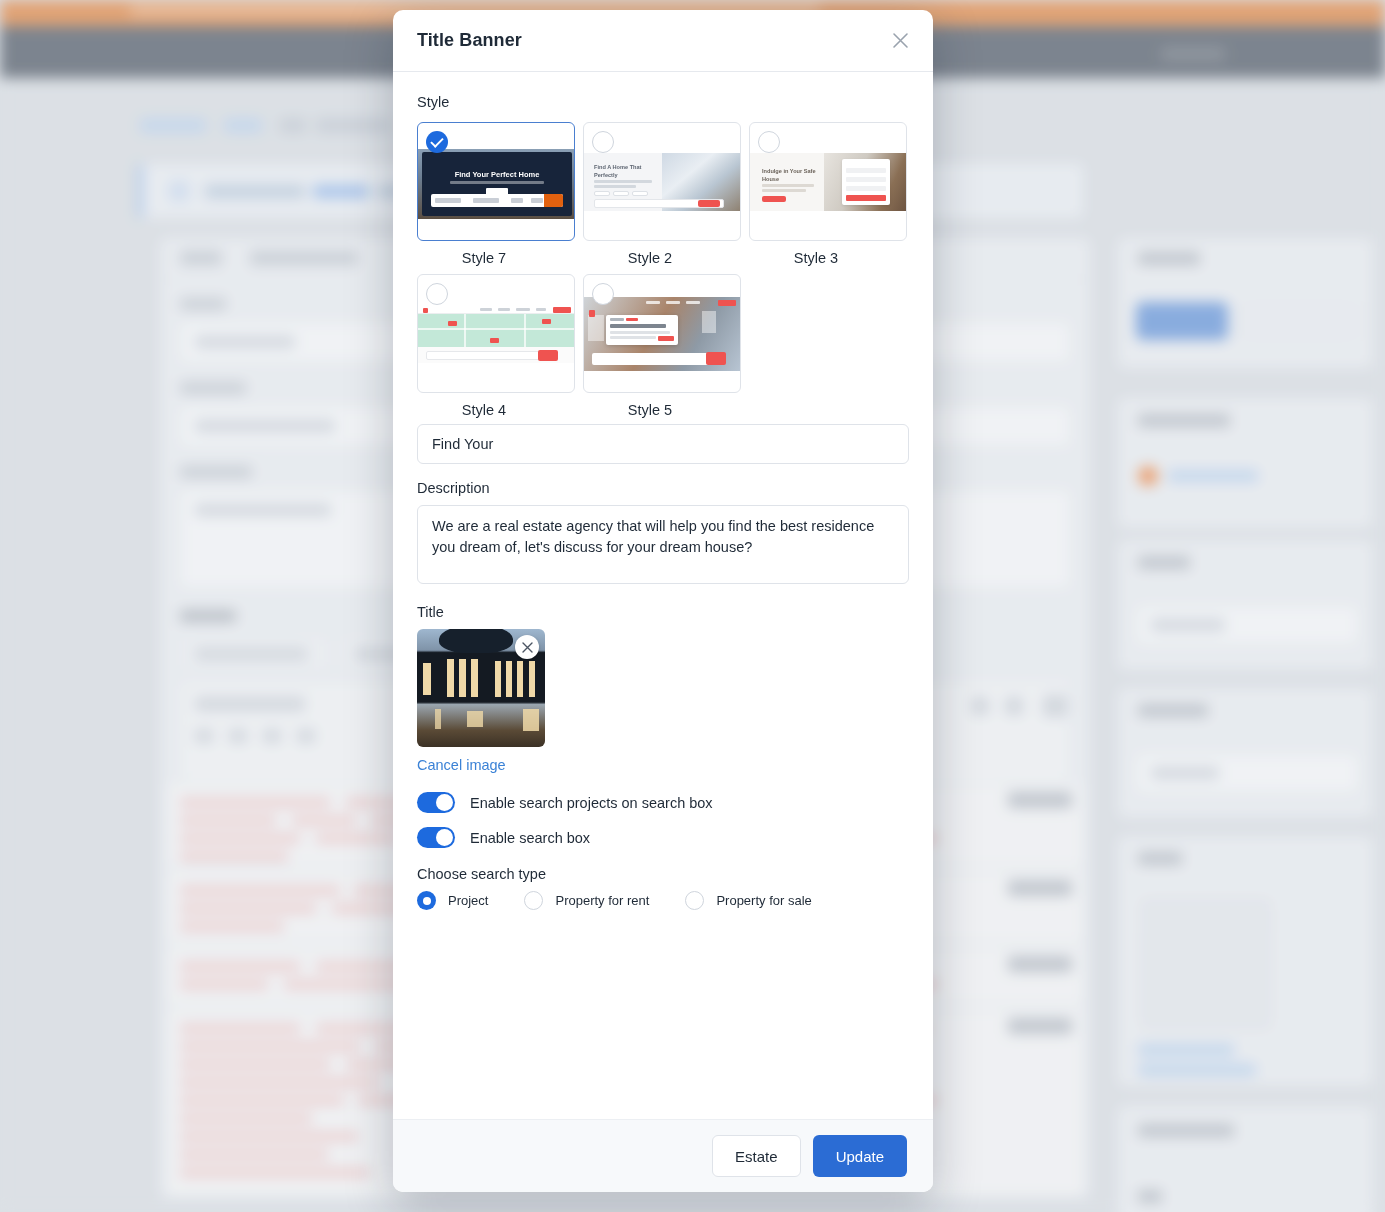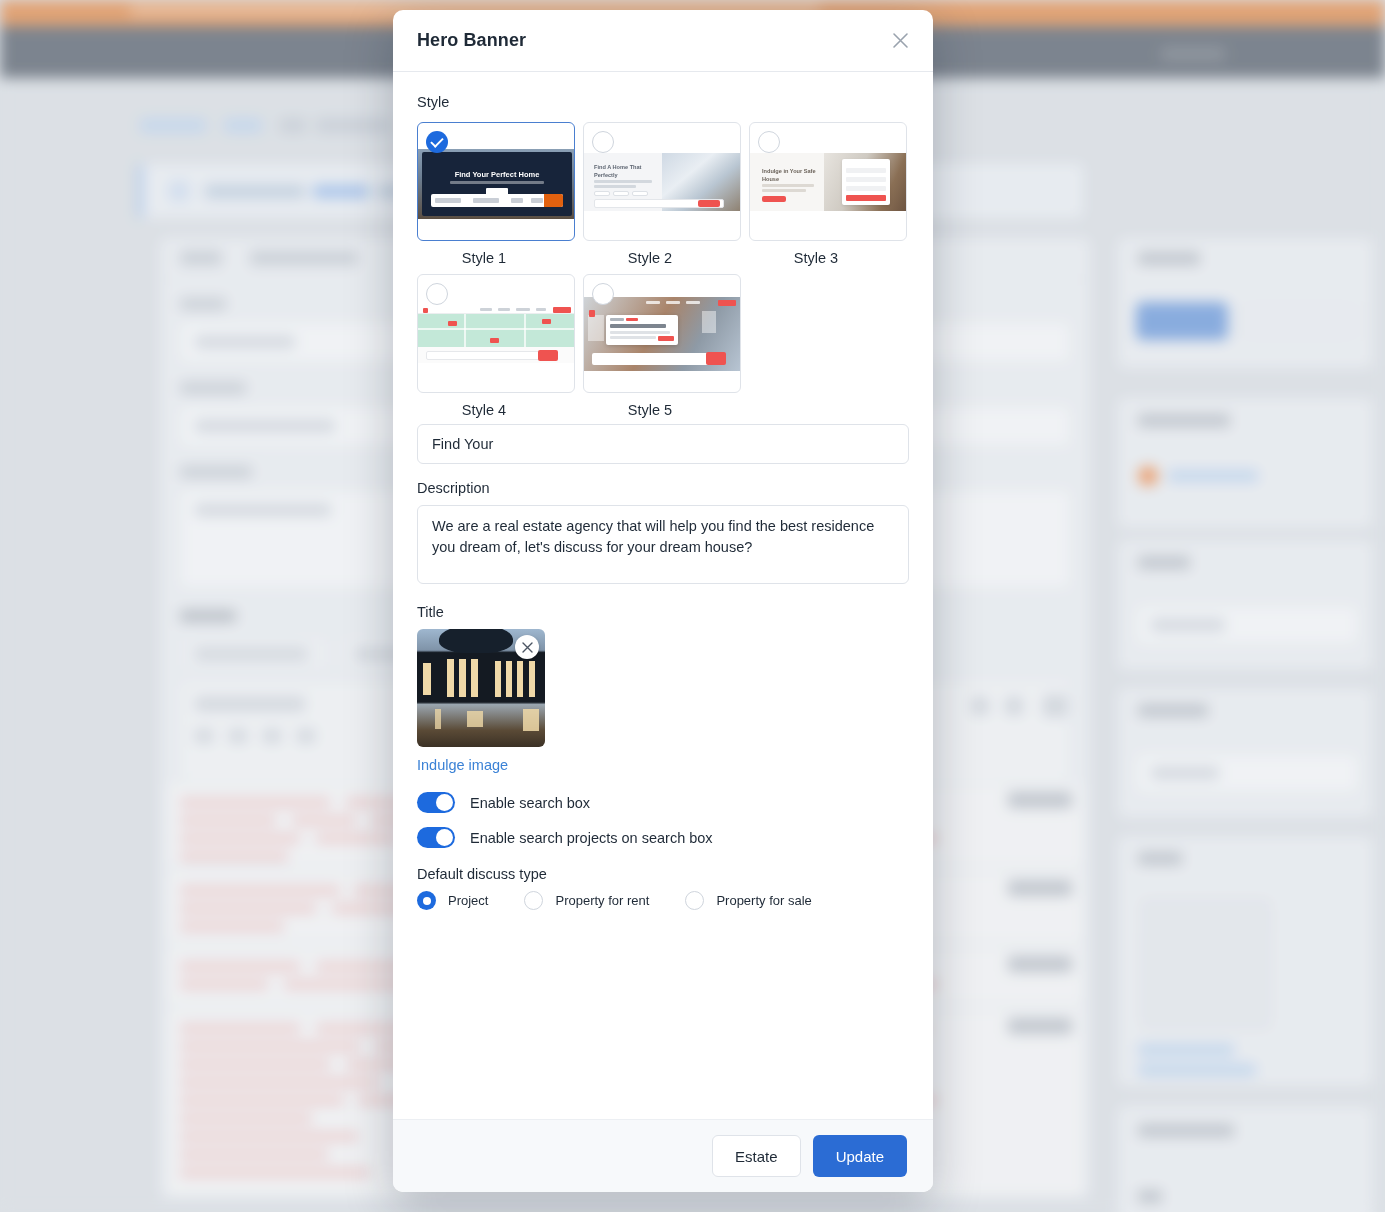--- a/index.html
+++ b/index.html
@@ -425,21 +425,21 @@
     <div class="bg-rlabel" style="left:20px;top:886px;width:96px;"></div>
     <div class="bg-rlabel" style="left:20px;top:952px;width:24px;"></div>
   </div>
 </div>
 
 <div id="scrim"></div>
 
 <div id="modal">
 
   <div class="modal-header">
-    <div class="modal-title">Hero Banner</div>
+    <div class="modal-title">Title Banner</div>
     <button class="modal-close" aria-label="Close">
       <svg width="17" height="17" viewBox="0 0 17 17" aria-hidden="true">
         <path d="M2 2 L15 15 M15 2 L2 15" stroke="currentColor" stroke-width="1.6" fill="none" stroke-linecap="round"></path>
       </svg>
     </button>
   </div>
 
   <div class="modal-body">
 
     <div class="section-label">Style</div>
@@ -457,21 +457,21 @@
               <div class="t1-bar">
                 <div class="t1-seg" style="left:4px;width:26px;"></div>
                 <div class="t1-seg" style="left:42px;width:26px;"></div>
                 <div class="t1-seg" style="left:80px;width:12px;"></div>
                 <div class="t1-seg" style="left:100px;width:12px;"></div>
               </div>
               <div class="t1-btn"></div>
             </div>
           </div>
         </div>
-        <div class="style-caption">Style 1</div>
+        <div class="style-caption">Style 7</div>
       </div>
 
       <div class="style-cell">
         <div class="style-box">
           <span class="style-radio"></span>
           <div class="thumb t2-wrap">
             <div class="t2-img"></div>
             <div class="t2-h">Find A Home That Perfectly</div>
             <div class="t2-p"></div>
             <div class="t2-p2"></div>
@@ -587,40 +587,40 @@
         <div class="win" style="left:18px;top:80px;width:6px;height:20px;opacity:.75;"></div>
         <div class="win" style="left:50px;top:82px;width:16px;height:16px;opacity:.8;"></div>
         <div class="win" style="left:106px;top:80px;width:16px;height:22px;opacity:.85;"></div>
         <button class="img-remove" aria-label="Remove image">
           <svg width="11" height="11" viewBox="0 0 11 11" aria-hidden="true">
             <path d="M1 1 L10 10 M10 1 L1 10" stroke="currentColor" stroke-width="1.4" fill="none" stroke-linecap="round"></path>
           </svg>
         </button>
       </div>
       <div class="img-links">
-        <div><a>Indulge image</a></div>
-      </div>
+        <div><a>Cancel image</a></div>
+      </div>
+    </div>
+
+    <div class="toggle-row">
+      <div class="toggle">
+          <div class="knob"></div>
+        </div>
+      <div class="toggle-label">Enable search projects on search box</div>
     </div>
 
     <div class="toggle-row">
       <div class="toggle">
           <div class="knob"></div>
         </div>
       <div class="toggle-label">Enable search box</div>
     </div>
 
-    <div class="toggle-row">
-      <div class="toggle">
-          <div class="knob"></div>
-        </div>
-      <div class="toggle-label">Enable search projects on search box</div>
-    </div>
-
     <div style="margin-top:18px;">
-      <div class="field-label">Default discuss type</div>
+      <div class="field-label">Choose search type</div>
       <div class="radio-group">
         <label class="radio-item">
           <span class="radio checked"></span>
           <span class="radio-label">Project</span>
         </label>
         <label class="radio-item">
           <span class="radio"></span>
           <span class="radio-label">Property for rent</span>
         </label>
         <label class="radio-item">

